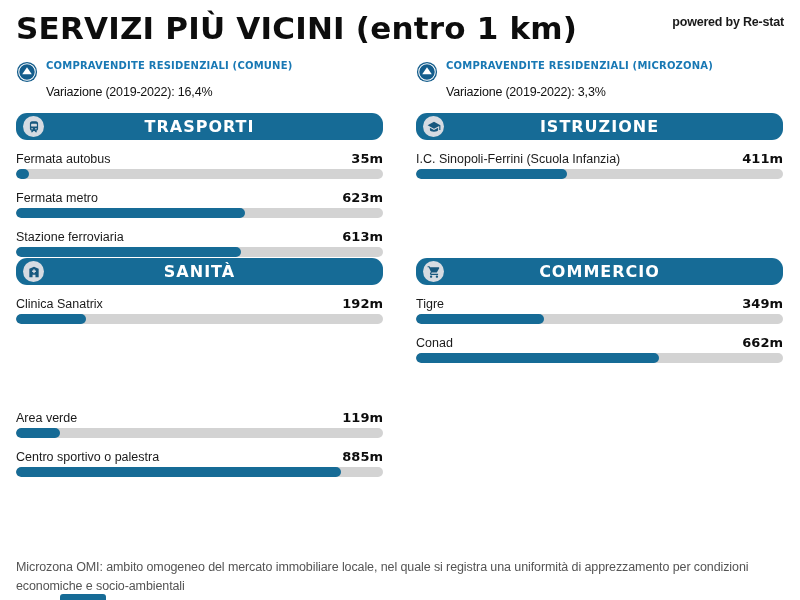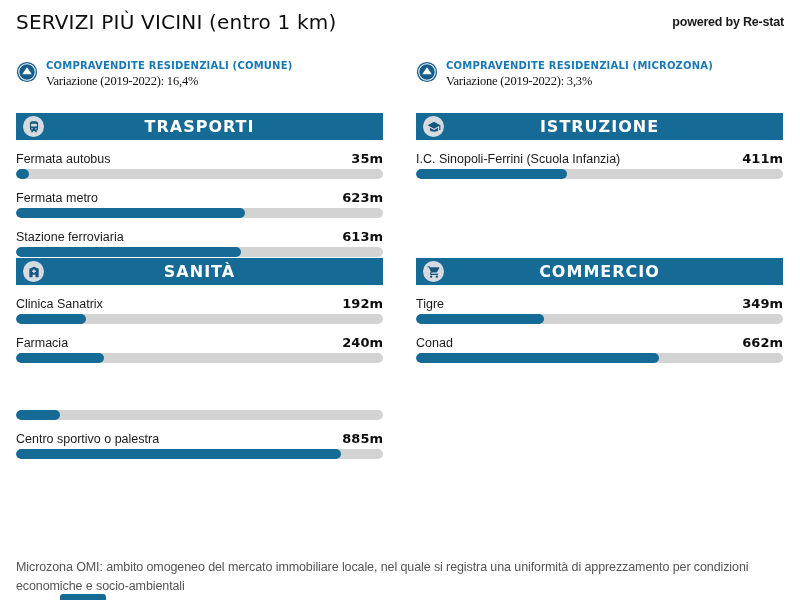--- a/index.html
+++ b/index.html
@@ -10,36 +10,36 @@
     --track:#d3d3d3;
     --iconbg:#d6dbe2;
     --footer:#545454;
   }
   *{margin:0;padding:0;box-sizing:border-box;}
   html,body{background:#fff;}
   body{font-family:"Liberation Sans",sans-serif;}
   .page{position:relative;width:800px;height:600px;background:#fff;overflow:hidden;}
 
   .title{position:absolute;left:16px;top:10px;font-family:"DejaVu Sans",sans-serif;
-         font-weight:normal;font-size:20px;color:#0d0d0d;letter-spacing:.2px;}
+         font-weight:bold;font-size:31px;color:#0d0d0d;letter-spacing:.2px;}
   .powered{position:absolute;right:16px;top:15px;font-size:12.5px;font-weight:600;
            color:#1a1a1a;letter-spacing:-.2px;}
 
   .stat{position:absolute;top:60px;display:flex;gap:8px;align-items:flex-start;width:370px;}
   .stat.left{left:16px;} .stat.right{left:416px;}
   .stat-icon{width:22px;height:22px;flex:0 0 22px;margin-top:1px;}
   .stat-title{color:var(--accent);font-weight:bold;font-size:10px;letter-spacing:.2px;
               font-family:"DejaVu Sans",sans-serif;}
-  .stat-sub{font-size:12.5px;color:#111;margin-top:3px;letter-spacing:-.2px;font-family:Liberation Serif, serif;}
+  .stat-sub{font-size:12.5px;color:#111;margin-top:14px;letter-spacing:-.2px;}
 
   .section{position:absolute;width:367px;}
   .section.col-left{left:16px;} .section.col-right{left:416px;}
   .section.row-1{top:113px;} .section.row-2{top:258px;} .section.row-3{top:403px;}
 
-  .sec-header{position:relative;height:27px;background:var(--blue);border-radius:0;
+  .sec-header{position:relative;height:27px;background:var(--blue);border-radius:11px;
               display:flex;align-items:center;justify-content:center;}
   .sec-title{color:#fff;font-family:"DejaVu Sans",sans-serif;font-weight:bold;
              font-size:16px;letter-spacing:1px;}
   .sec-icon{position:absolute;left:7px;top:3px;width:21px;height:21px;border-radius:50%;
             background:var(--iconbg);display:flex;align-items:center;justify-content:center;}
   .sec-icon svg{width:14px;height:14px;}
 
   .svc-row{margin-top:11px;}
   .svc-row:first-of-type{margin-top:7px;}
   .svc-line{display:flex;justify-content:space-between;align-items:baseline;}
@@ -161,29 +161,20 @@
     </div>
     <div class="svc-row">
       <div class="svc-line">
         <span class="svc-label">Clinica Sanatrix</span>
         <span class="svc-value">192m</span>
       </div>
       <div class="svc-bar">
         <div class="svc-fill" style="width: 19.2%;"></div>
       </div>
     </div>
-    <div class="svc-row">
-      <div class="svc-line">
-        <span class="svc-label">Farmacia</span>
-        <span class="svc-value">240m</span>
-      </div>
-      <div class="svc-bar">
-        <div class="svc-fill" style="width: 24%;"></div>
-      </div>
-    </div>
   </div>
 
   <div class="section col-right row-2">
     <div class="sec-header">
       <span class="sec-icon">
         <svg viewBox="0 0 24 24" fill="#17577e">
           <path d="M7 18c-1.1 0-1.99.9-1.99 2S5.9 22 7 22s2-.9 2-2-.9-2-2-2zM1 2v2h2l3.6 7.59-1.35 2.45c-.16.28-.25.61-.25.96 0 1.1.9 2 2 2h12v-2H7.42c-.14 0-.25-.11-.25-.25l.03-.12.9-1.63h7.45c.75 0 1.41-.41 1.75-1.03l3.58-6.49c.08-.14.12-.31.12-.48 0-.55-.45-1-1-1H5.21l-.94-2H1zm16 16c-1.1 0-1.99.9-1.99 2s.89 2 1.99 2 2-.9 2-2-.9-2-2-2z"></path>
         </svg>
       </span>
       <span class="sec-title">COMMERCIO</span>
@@ -203,20 +194,24 @@
         <span class="svc-value">662m</span>
       </div>
       <div class="svc-bar">
         <div class="svc-fill" style="width: 66.2%;"></div>
       </div>
     </div>
   </div>
 
   <div class="section col-left row-3">
     <div class="svc-row">
+      <div class="svc-line">
+        <span class="svc-label">Area verde</span>
+        <span class="svc-value">119m</span>
+      </div>
       <div class="svc-bar">
         <div class="svc-fill" style="width: 11.9%;"></div>
       </div>
     </div>
     <div class="svc-row">
       <div class="svc-line">
         <span class="svc-label">Centro sportivo o palestra</span>
         <span class="svc-value">885m</span>
       </div>
       <div class="svc-bar">

